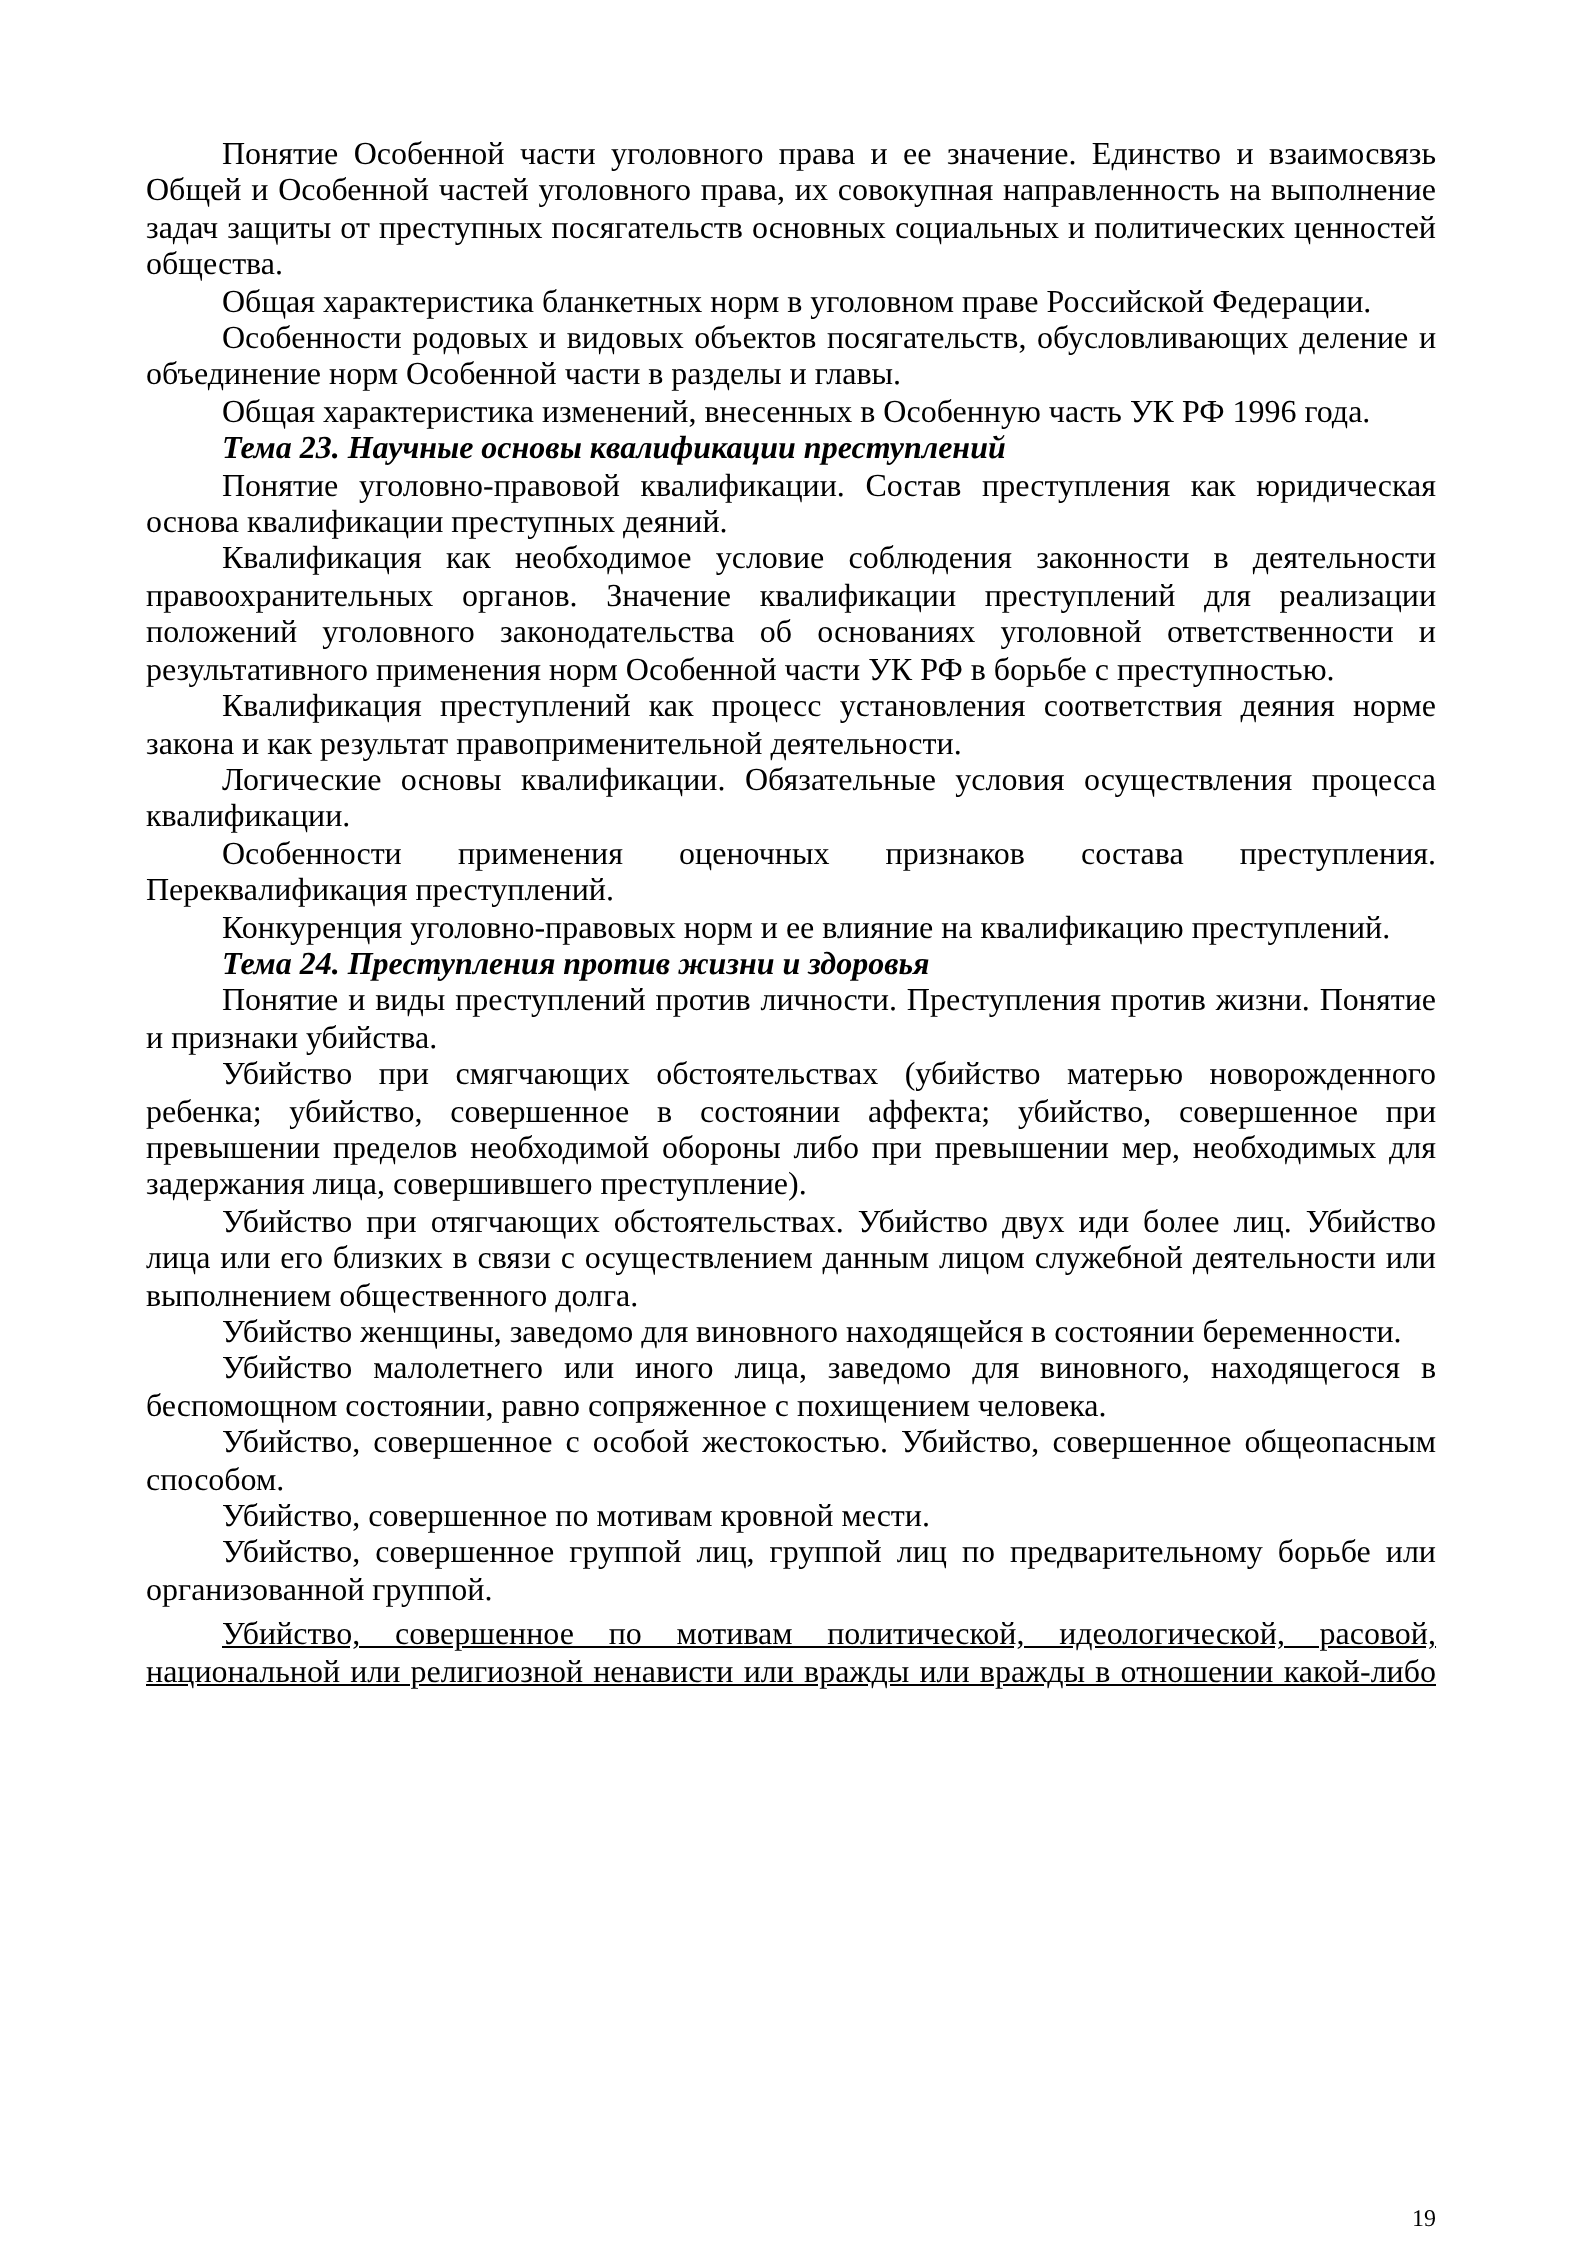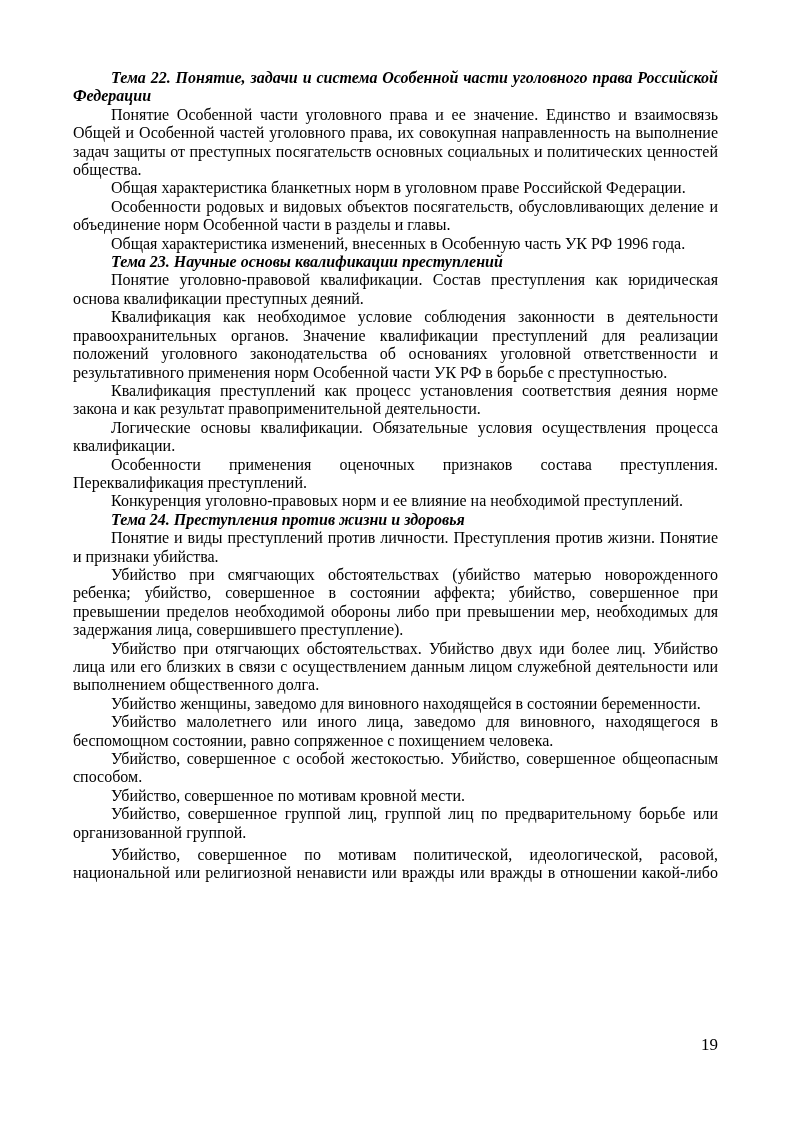--- a/index.html
+++ b/index.html
@@ -30,50 +30,49 @@
     text-align: justify;
     text-indent: 38px;
     line-height: 18.4px;
   }
   .para {
     margin: 0;
     text-align: justify;
     text-indent: 38px;
   }
   .para-spaced { margin-top: 4px; }
-  .para-cont { text-align-last: justify; }
+  .para-cont { text-align-last: justify; text-decoration: underline; }
   .page-number {
     position: absolute;
-    top: 1036px;
+    top: 1100px;
     right: 76px;
-    font-size: 17px;
+    font-size: 12px;
     line-height: 18.4px;
   }
 </style>
 </head>
 <body>
 
 <div class="page">
 
   <section class="section">
-    <p class="heading">Тема 22. Понятие, задачи и система Особенной части уголовного права Российской Федерации</p>
     <p class="para">Понятие Особенной части уголовного права и ее значение. Единство и взаимосвязь Общей и Особенной частей уголовного права, их совокупная направленность на выполнение задач защиты от преступных посягательств основных социальных и политических ценностей общества.</p>
     <p class="para">Общая характеристика бланкетных норм в уголовном праве Российской Федерации.</p>
     <p class="para">Особенности родовых и видовых объектов посягательств, обусловливающих деление и объединение норм Особенной части в разделы и главы.</p>
     <p class="para">Общая характеристика изменений, внесенных в Особенную часть УК РФ 1996 года.</p>
   </section>
 
   <section class="section">
     <p class="heading">Тема 23. Научные основы квалификации преступлений</p>
     <p class="para">Понятие уголовно-правовой квалификации. Состав преступления как юридическая основа квалификации преступных деяний.</p>
     <p class="para">Квалификация как необходимое условие соблюдения законности в деятельности правоохранительных органов. Значение квалификации преступлений для реализации положений уголовного законодательства об основаниях уголовной ответственности и результативного применения норм Особенной части УК РФ в борьбе с преступностью.</p>
     <p class="para">Квалификация преступлений как процесс установления соответствия деяния норме закона и как результат правоприменительной деятельности.</p>
     <p class="para">Логические основы квалификации. Обязательные условия осуществления процесса квалификации.</p>
     <p class="para">Особенности применения оценочных признаков состава преступления. Переквалификация преступлений.</p>
-    <p class="para">Конкуренция уголовно-правовых норм и ее влияние на необходимой преступлений.</p>
+    <p class="para">Конкуренция уголовно-правовых норм и ее влияние на квалификацию преступлений.</p>
   </section>
 
   <section class="section">
     <p class="heading">Тема 24. Преступления против жизни и здоровья</p>
     <p class="para">Понятие и виды преступлений против личности. Преступления против жизни. Понятие и признаки убийства.</p>
     <p class="para">Убийство при смягчающих обстоятельствах (убийство матерью новорожденного ребенка; убийство, совершенное в состоянии аффекта; убийство, совершенное при превышении пределов необходимой обороны либо при превышении мер, необходимых для задержания лица, совершившего преступление).</p>
     <p class="para">Убийство при отягчающих обстоятельствах. Убийство двух иди более лиц. Убийство лица или его близких в связи с осуществлением данным лицом служебной деятельности или выполнением общественного долга.</p>
     <p class="para">Убийство женщины, заведомо для виновного находящейся в состоянии беременности.</p>
     <p class="para">Убийство малолетнего или иного лица, заведомо для виновного, находящегося в беспомощном состоянии, равно сопряженное с похищением человека.</p>
     <p class="para">Убийство, совершенное с особой жестокостью. Убийство, совершенное общеопасным способом.</p>

